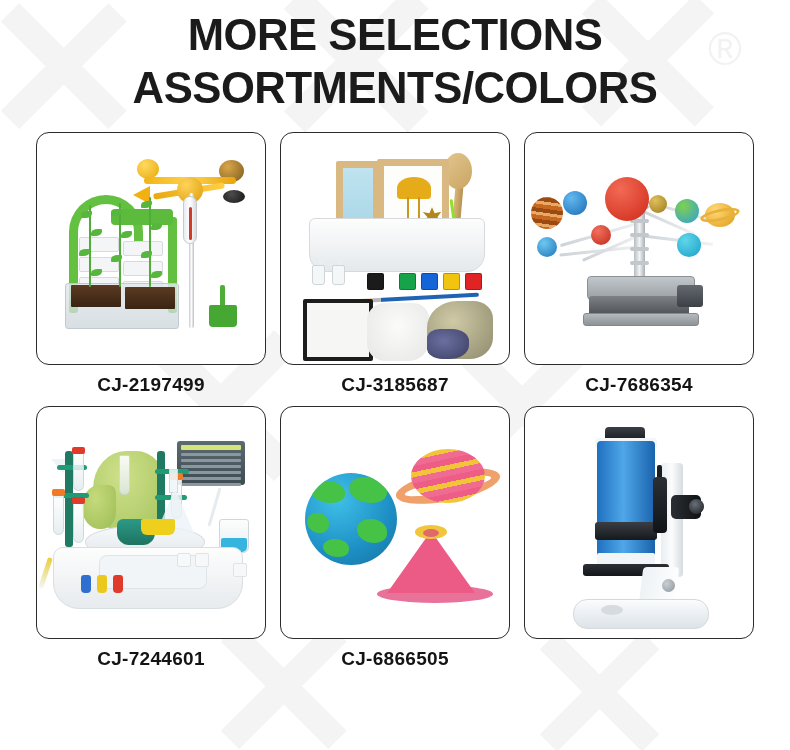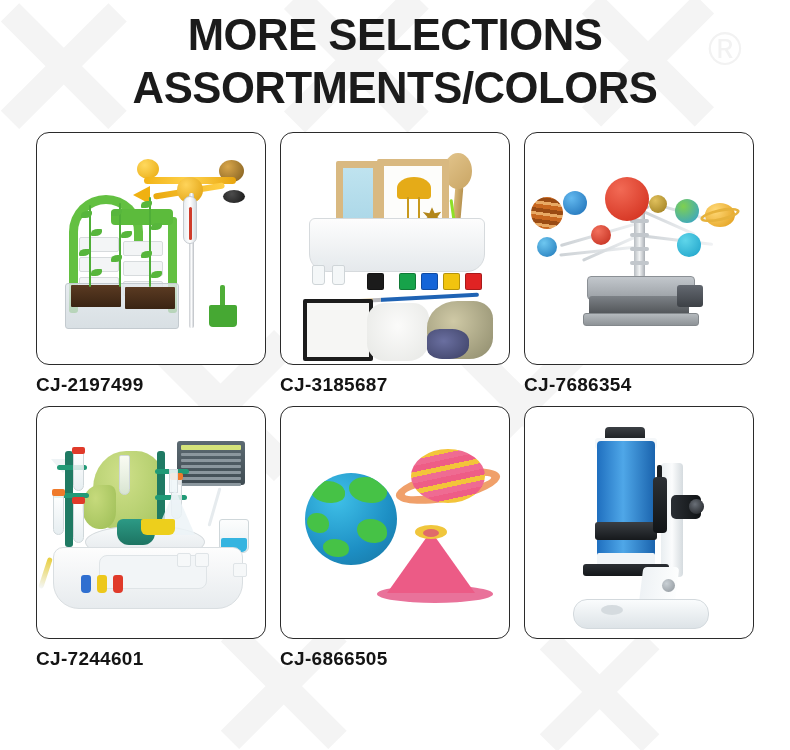--- a/index.html
+++ b/index.html
@@ -60,21 +60,21 @@
   .cell { width:230px; }
   .card {
     width:230px; height:233px;
     border:1.3px solid #2b2b2b;
     border-radius:13px;
     background:#ffffff;
     position:relative;
     overflow:hidden;
   }
   .sku {
-    text-align:left;
+    text-align:center;
     font-size:19px;
     font-weight:bold;
     color:#141414;
     letter-spacing:0.3px;
     margin-top:9px;
   }
 
   .scene { position:absolute; inset:0; }
 
   

